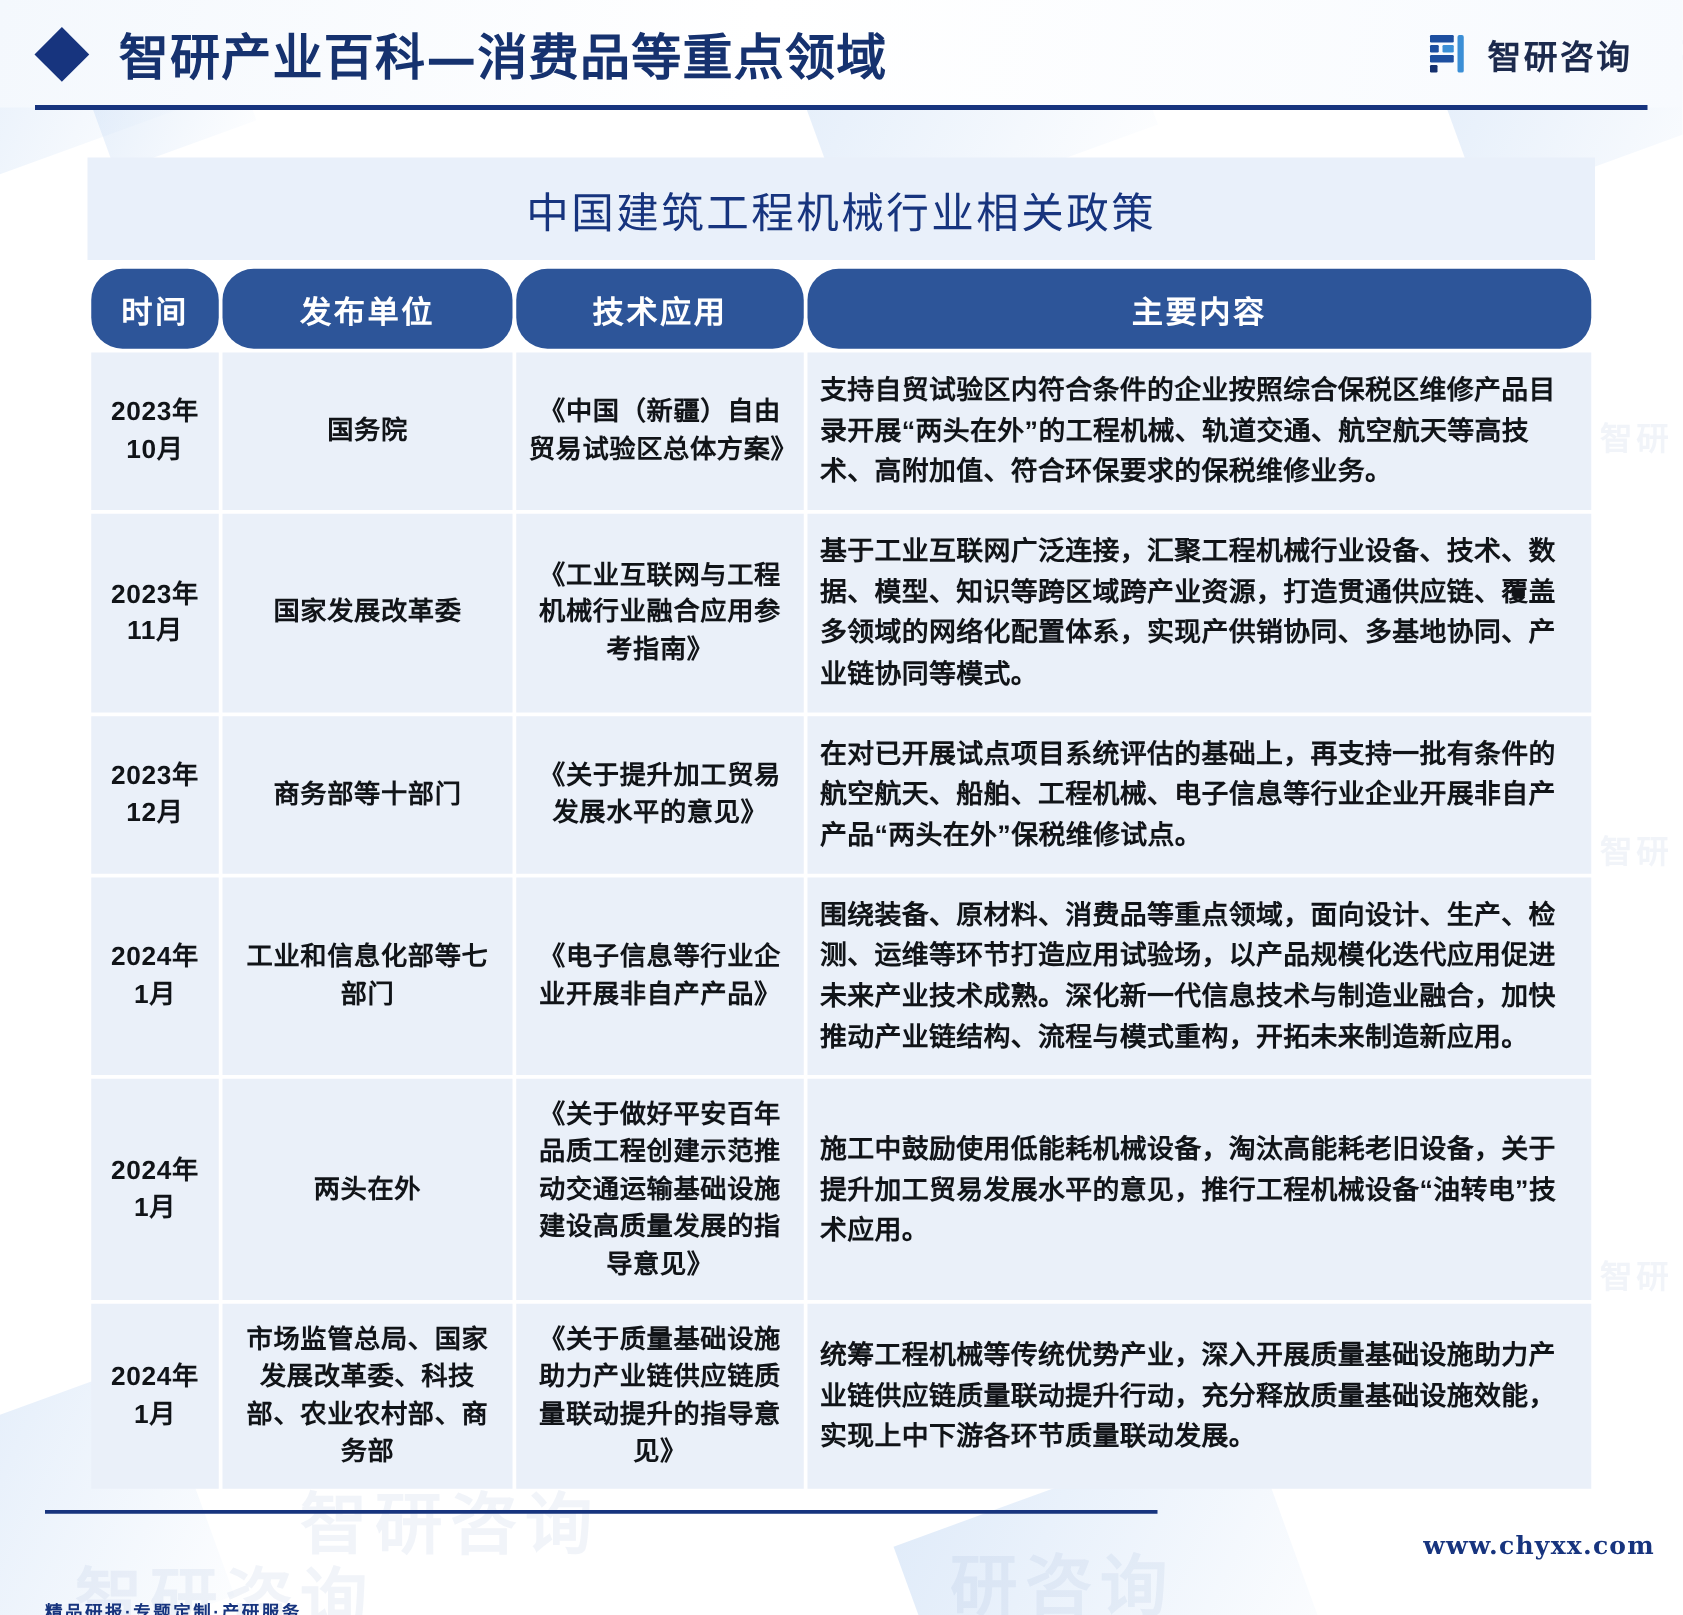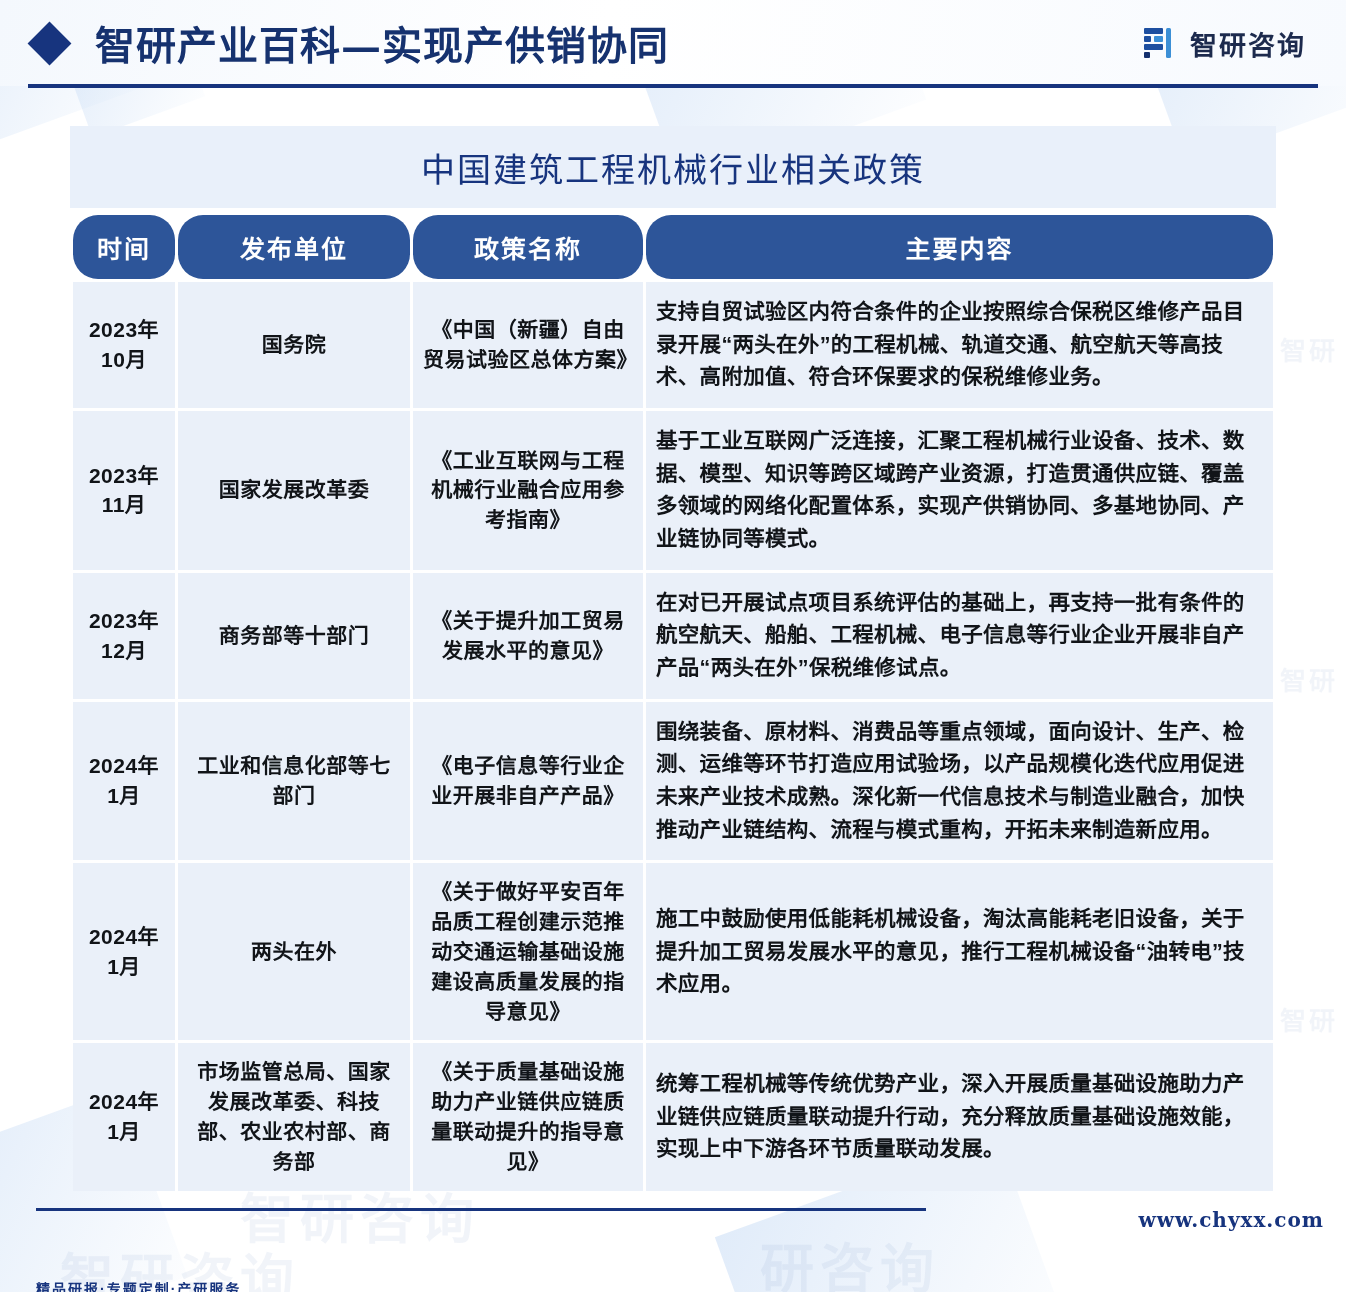--- a/index.html
+++ b/index.html
@@ -206,21 +206,21 @@
     text-align: right;
   }
   .src-line {
     font-size: 23px;
     font-weight: 700;
     color: #17347e;
     letter-spacing: 1px;
     white-space: nowrap;
   }
   .src-url {
-    margin-top: 12px;
+    margin-top: 28px;
     font-family: "DejaVu Serif", "Liberation Serif", serif;
     font-size: 20px;
     font-weight: 700;
     color: #17347e;
     letter-spacing: 1px;
     white-space: nowrap;
   }
 </style>
 </head>
 <body>
@@ -238,21 +238,21 @@
 <div class="wm wm-mid" style="left:1285px; top:20px;">智研</div>
 <div class="wm wm-sm" style="left:1280px; top:330px;">智研</div>
 <div class="wm wm-sm" style="left:1280px; top:660px;">智研</div>
 <div class="wm wm-sm" style="left:1280px; top:1000px;">智研</div>
 <div class="wm wm-big" style="left:240px; top:1175px;">智研咨询</div>
 <div class="wm wm-big" style="left:760px; top:1225px;">研咨询</div>
 <div class="wm wm-big" style="left:60px; top:1235px;">智研咨询</div>
 
 <header class="banner">
   <span class="diamond"></span>
-  <span class="banner-title">智研产业百科—实现产供销协同</span>
+  <span class="banner-title">智研产业百科—消费品等重点领域</span>
   <span class="banner-spacer"></span>
   <div class="brand">
     <span class="brand-mark">
       <svg width="36" height="36" viewBox="0 0 36 36" aria-hidden="true">
         <rect x="2" y="3" width="19" height="6" rx="1" fill="#1d4fa0"></rect>
         <rect x="2" y="11" width="7" height="6" rx="1" fill="#1d4fa0"></rect>
         <rect x="12" y="11" width="9" height="6" rx="1" fill="#3b8fd6"></rect>
         <rect x="2" y="19" width="19" height="6" rx="1" fill="#1d4fa0"></rect>
         <rect x="2" y="27" width="6" height="6" rx="1" fill="#14306e"></rect>
         <rect x="24" y="3" width="5" height="30" rx="1.5" fill="#3b8fd6"></rect>
@@ -273,21 +273,21 @@
     <colgroup>
       <col class="w-time">
         <col class="w-org">
         <col class="w-name">
         <col class="w-body">
     </colgroup>
     <thead>
       <tr>
         <th>时间</th>
         <th>发布单位</th>
-        <th>政策名称</th>
+        <th>技术应用</th>
         <th>主要内容</th>
       </tr>
     </thead>
     <tbody id="policy-body">
         <tr>
           <td class="c-time">2023年<br>10月</td>
           <td class="c-org">国务院</td>
           <td class="c-name">《中国（新疆）自由贸易试验区总体方案》</td>
           <td class="c-body">支持自贸试验区内符合条件的企业按照综合保税区维修产品目录开展“两头在外”的工程机械、轨道交通、航空航天等高技术、高附加值、符合环保要求的保税维修业务。</td>
         </tr>

